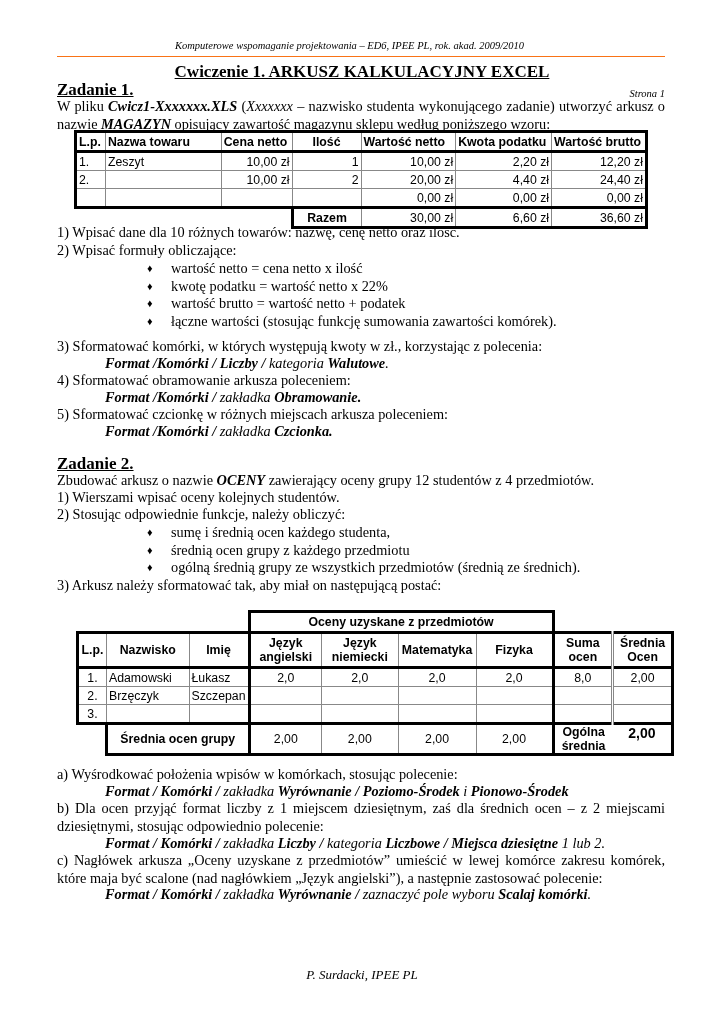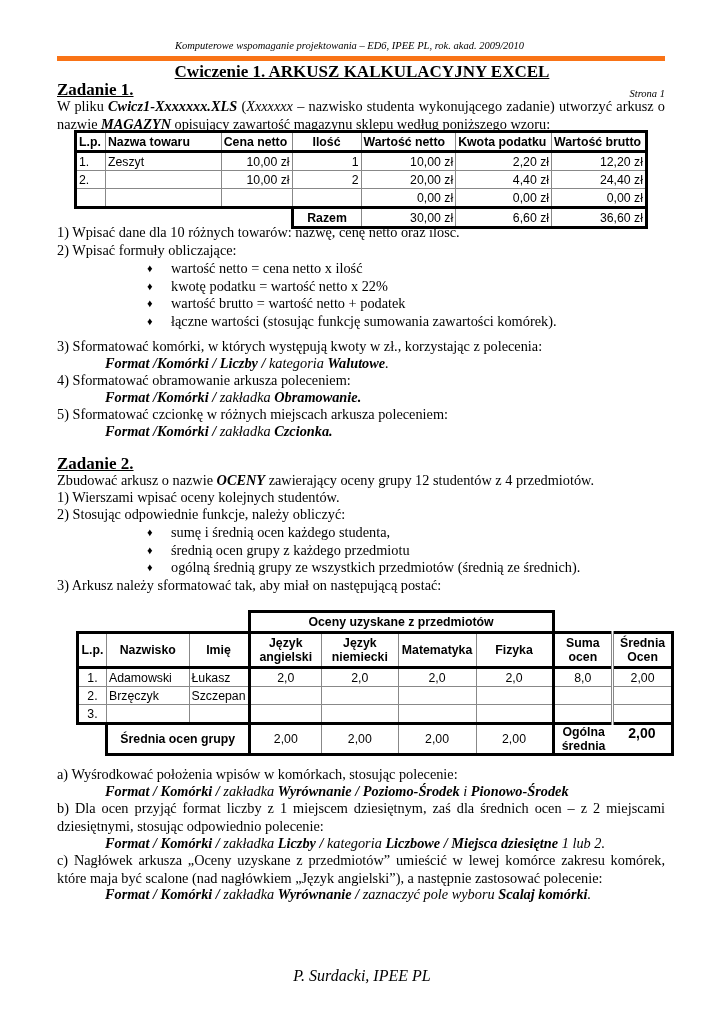--- a/index.html
+++ b/index.html
@@ -1,19 +1,19 @@
 <!DOCTYPE html>
 <html><head>
 <meta charset="utf-8">
 <style>
   html, body { margin:0; padding:0; background:#fff; }
   body { width:724px; height:1024px; position:relative; overflow:hidden; color:#000;
          font-family:"Liberation Serif", serif; }
   .abs { position:absolute; }
-  .hdr { left:57px; top:40px; width:608px; font-size:10.5px; font-style:italic; border-bottom:5px solid #f97316; padding-bottom:3px; height:13px; }
+  .hdr { left:57px; top:40px; width:608px; font-size:10.5px; font-style:italic; border-bottom:1px solid #f97316; padding-bottom:3px; height:13px; }
   .hdr .l { position:absolute; left:118px; }
   .hdr .r { position:absolute; right:0;margin-top:48px; }
   .title { left:0; width:724px; top:62px; text-align:center; font-size:17px; font-weight:bold; }
   .title span { text-decoration:underline; }
   .h2 { left:57px; font-size:17px; font-weight:bold; text-decoration:underline; }
   .p { left:57px; width:608px; font-size:14.3px; line-height:17.5px; }
   .just { text-align:justify; text-align-last:left; }
   .ind { padding-left:48px;font-style:italic; }
   .bul { left:147px; font-size:14.3px; line-height:17.5px; }
   .bul div { padding-left:24px; position:relative; height:17.5px; }
@@ -23,21 +23,21 @@
   .i { font-style:italic; }
   table { border-collapse:collapse; font-family:"Liberation Sans", sans-serif; font-size:12.3px;margin-left:16px; }
   td { border:1px solid #888; padding:0 2px; height:17px; white-space:nowrap; }
   .t1 { left:58px; top:130px; }
   .t1 td.r { text-align:right; }
   .t1 .hd td { font-weight:bold; border-bottom:3px solid #000; }
   .t1 .hd td:first-child { border-left:3px solid #000; }
   .t2 { left:60px; top:610px; }
   .t2 td { text-align:center; }
   .t2 .hd td { font-weight:bold; height:32px; line-height:14px; }
-  .footer { left:0; width:724px; top:967px; text-align:center; font-size:16px; font-style:italic; }
+  .footer { left:0; width:724px; top:967px; text-align:center; font-size:13px; font-style:italic; }
 </style>
 </head>
 <body>
 
 <div class="abs hdr">
   <span class="l">Komputerowe wspomaganie projektowania – ED6, IPEE PL,  rok. akad. 2009/2010</span>
   <span class="r">Strona 1</span>
 </div>
 
 <div class="abs title"><span>Cwiczenie 1. ARKUSZ KALKULACYJNY EXCEL</span></div>

